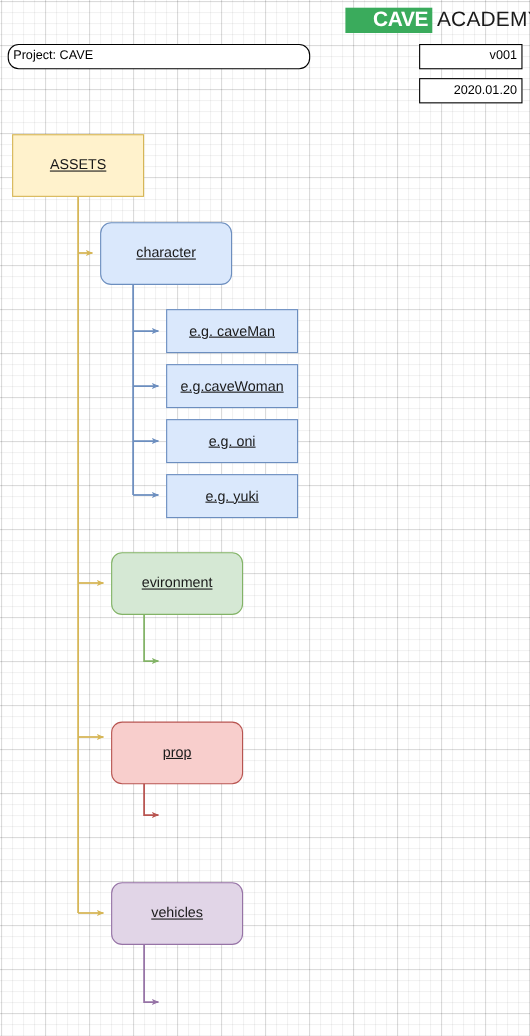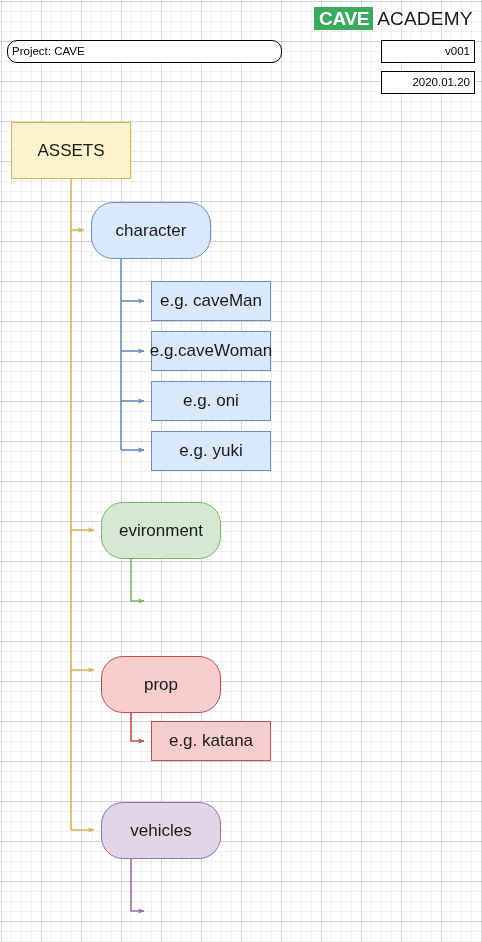--- a/index.html
+++ b/index.html
@@ -66,43 +66,45 @@
     align-items: center;
     padding: 0 4px 0 5px;
   }
   #logo-mark-text {
     color: #ffffff;
     font-size: 19px;
     font-weight: bold;
     letter-spacing: -0.3px;
     line-height: 1;
     font-family: "Liberation Sans", sans-serif;
+    margin-left: 20px;
   }
   #logo-word {
     color: #1a1a1a;
     font-size: 19px;
     letter-spacing: 0.2px;
     margin-left: 4px;
     line-height: 1;
     text-align: right;
   }
 
   
   .node {
     position: absolute;
     box-sizing: border-box;
     display: flex;
     align-items: center;
     justify-content: center;
-    font-size: 17px;
+    font-size: 13px;
     color: #1a1a1a;
     text-align: center;
     line-height: 1.15;
+    text-decoration: underline;
   }
-  .node.rounded { border-radius: 22px; }
+  .node.rounded { border-radius: 10px; }
 
   
   #edges {
     position: absolute;
     left: 0;
     top: 0;
     width: 482px;
     height: 942px;
     pointer-events: none;
   }
@@ -169,17 +171,16 @@
 
   <div class="node rounded" id="node-character" style="left: 91px; top: 202px; width: 120px; height: 57px; background: rgb(218, 232, 252); border: 1.4px solid rgb(108, 142, 191);">character</div>
   <div class="node" id="node-character-c0" style="left: 151px; top: 281px; width: 120px; height: 40px; background: rgb(218, 232, 252); border: 1.4px solid rgb(108, 142, 191);">e.g. caveMan</div>
   <div class="node" id="node-character-c1" style="left: 151px; top: 331px; width: 120px; height: 40px; background: rgb(218, 232, 252); border: 1.4px solid rgb(108, 142, 191);">e.g.caveWoman</div>
   <div class="node" id="node-character-c2" style="left: 151px; top: 381px; width: 120px; height: 40px; background: rgb(218, 232, 252); border: 1.4px solid rgb(108, 142, 191);">e.g. oni</div>
   <div class="node" id="node-character-c3" style="left: 151px; top: 431px; width: 120px; height: 40px; background: rgb(218, 232, 252); border: 1.4px solid rgb(108, 142, 191);">e.g. yuki</div>
 
   <div class="node rounded" id="node-evironment" style="left: 101px; top: 502px; width: 120px; height: 57px; background: rgb(213, 232, 212); border: 1.4px solid rgb(130, 179, 102);">evironment</div>
 
   <div class="node rounded" id="node-prop" style="left: 101px; top: 656px; width: 120px; height: 57px; background: rgb(248, 206, 204); border: 1.4px solid rgb(184, 84, 80);">prop</div>
-  <div class="node" id="node-prop-c0" style="left: 151px; top: 721px; width: 120px; height: 40px; background: rgb(248, 206, 204); border: 1.4px solid rgb(184, 84, 80);">e.g. katana</div>
 
   <div class="node rounded" id="node-vehicles" style="left: 101px; top: 802px; width: 120px; height: 57px; background: rgb(225, 213, 231); border: 1.4px solid rgb(150, 115, 166);">vehicles</div>
 
 </div>
 
 </body></html>

